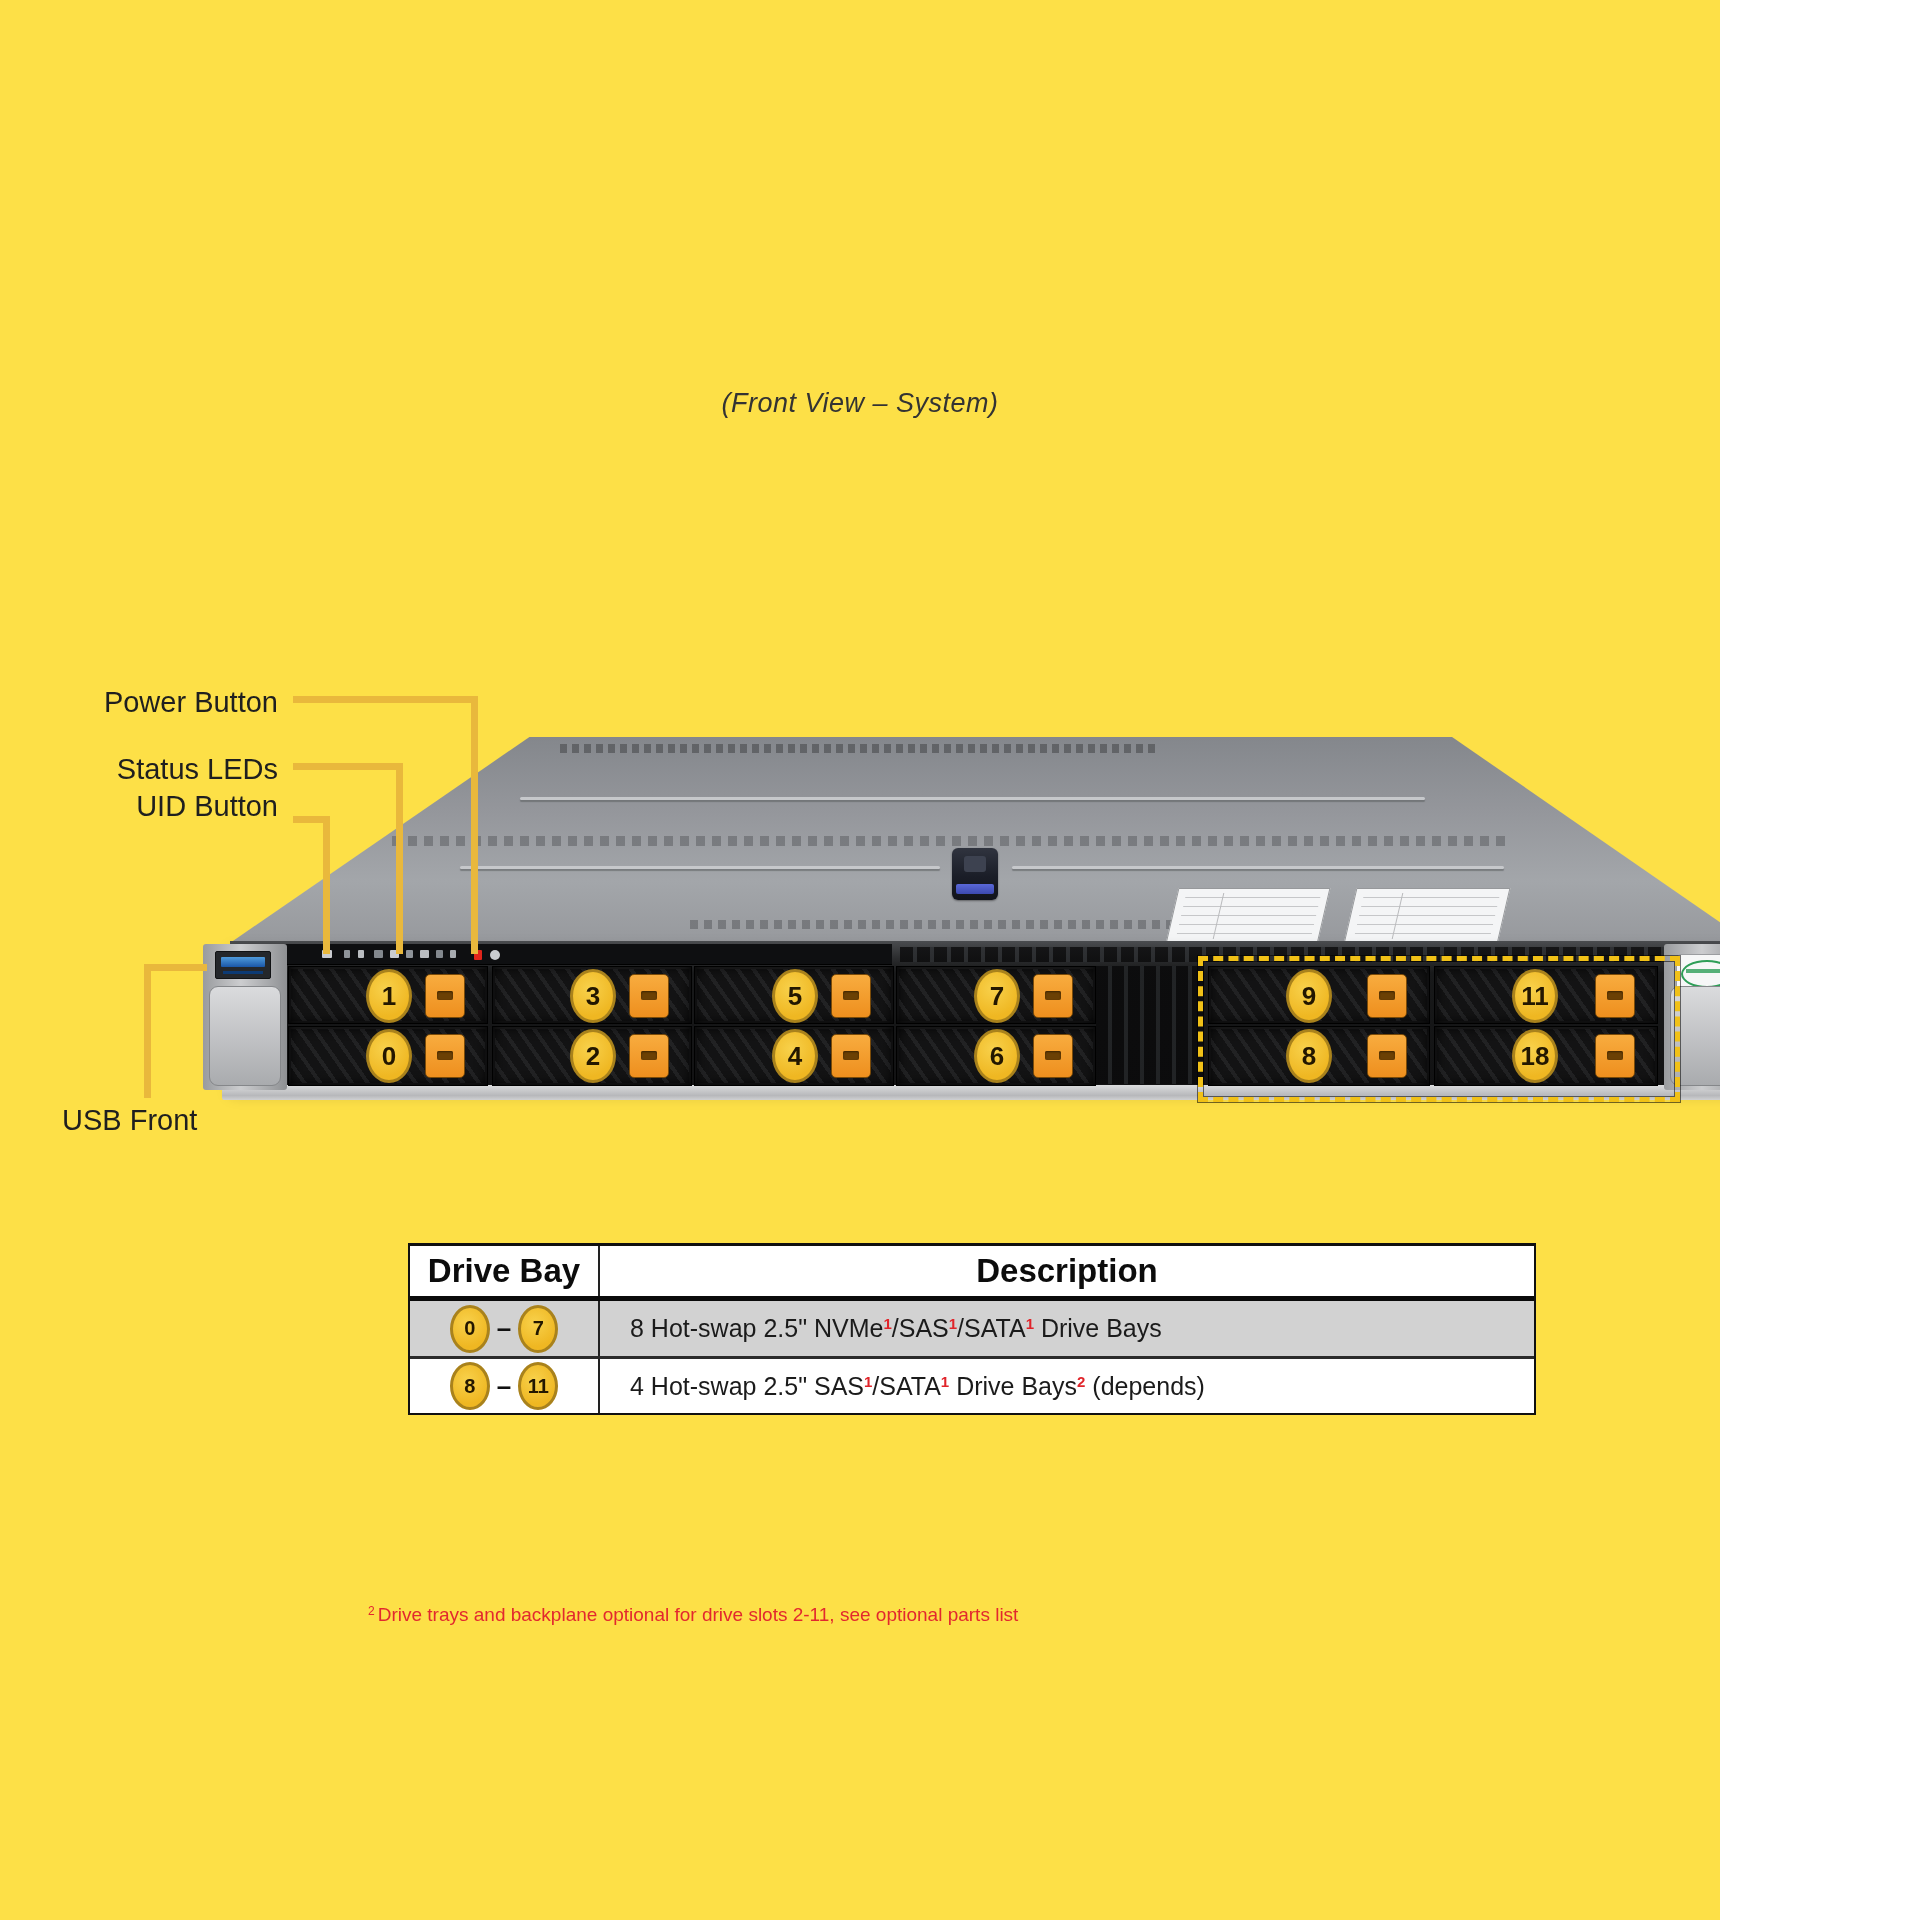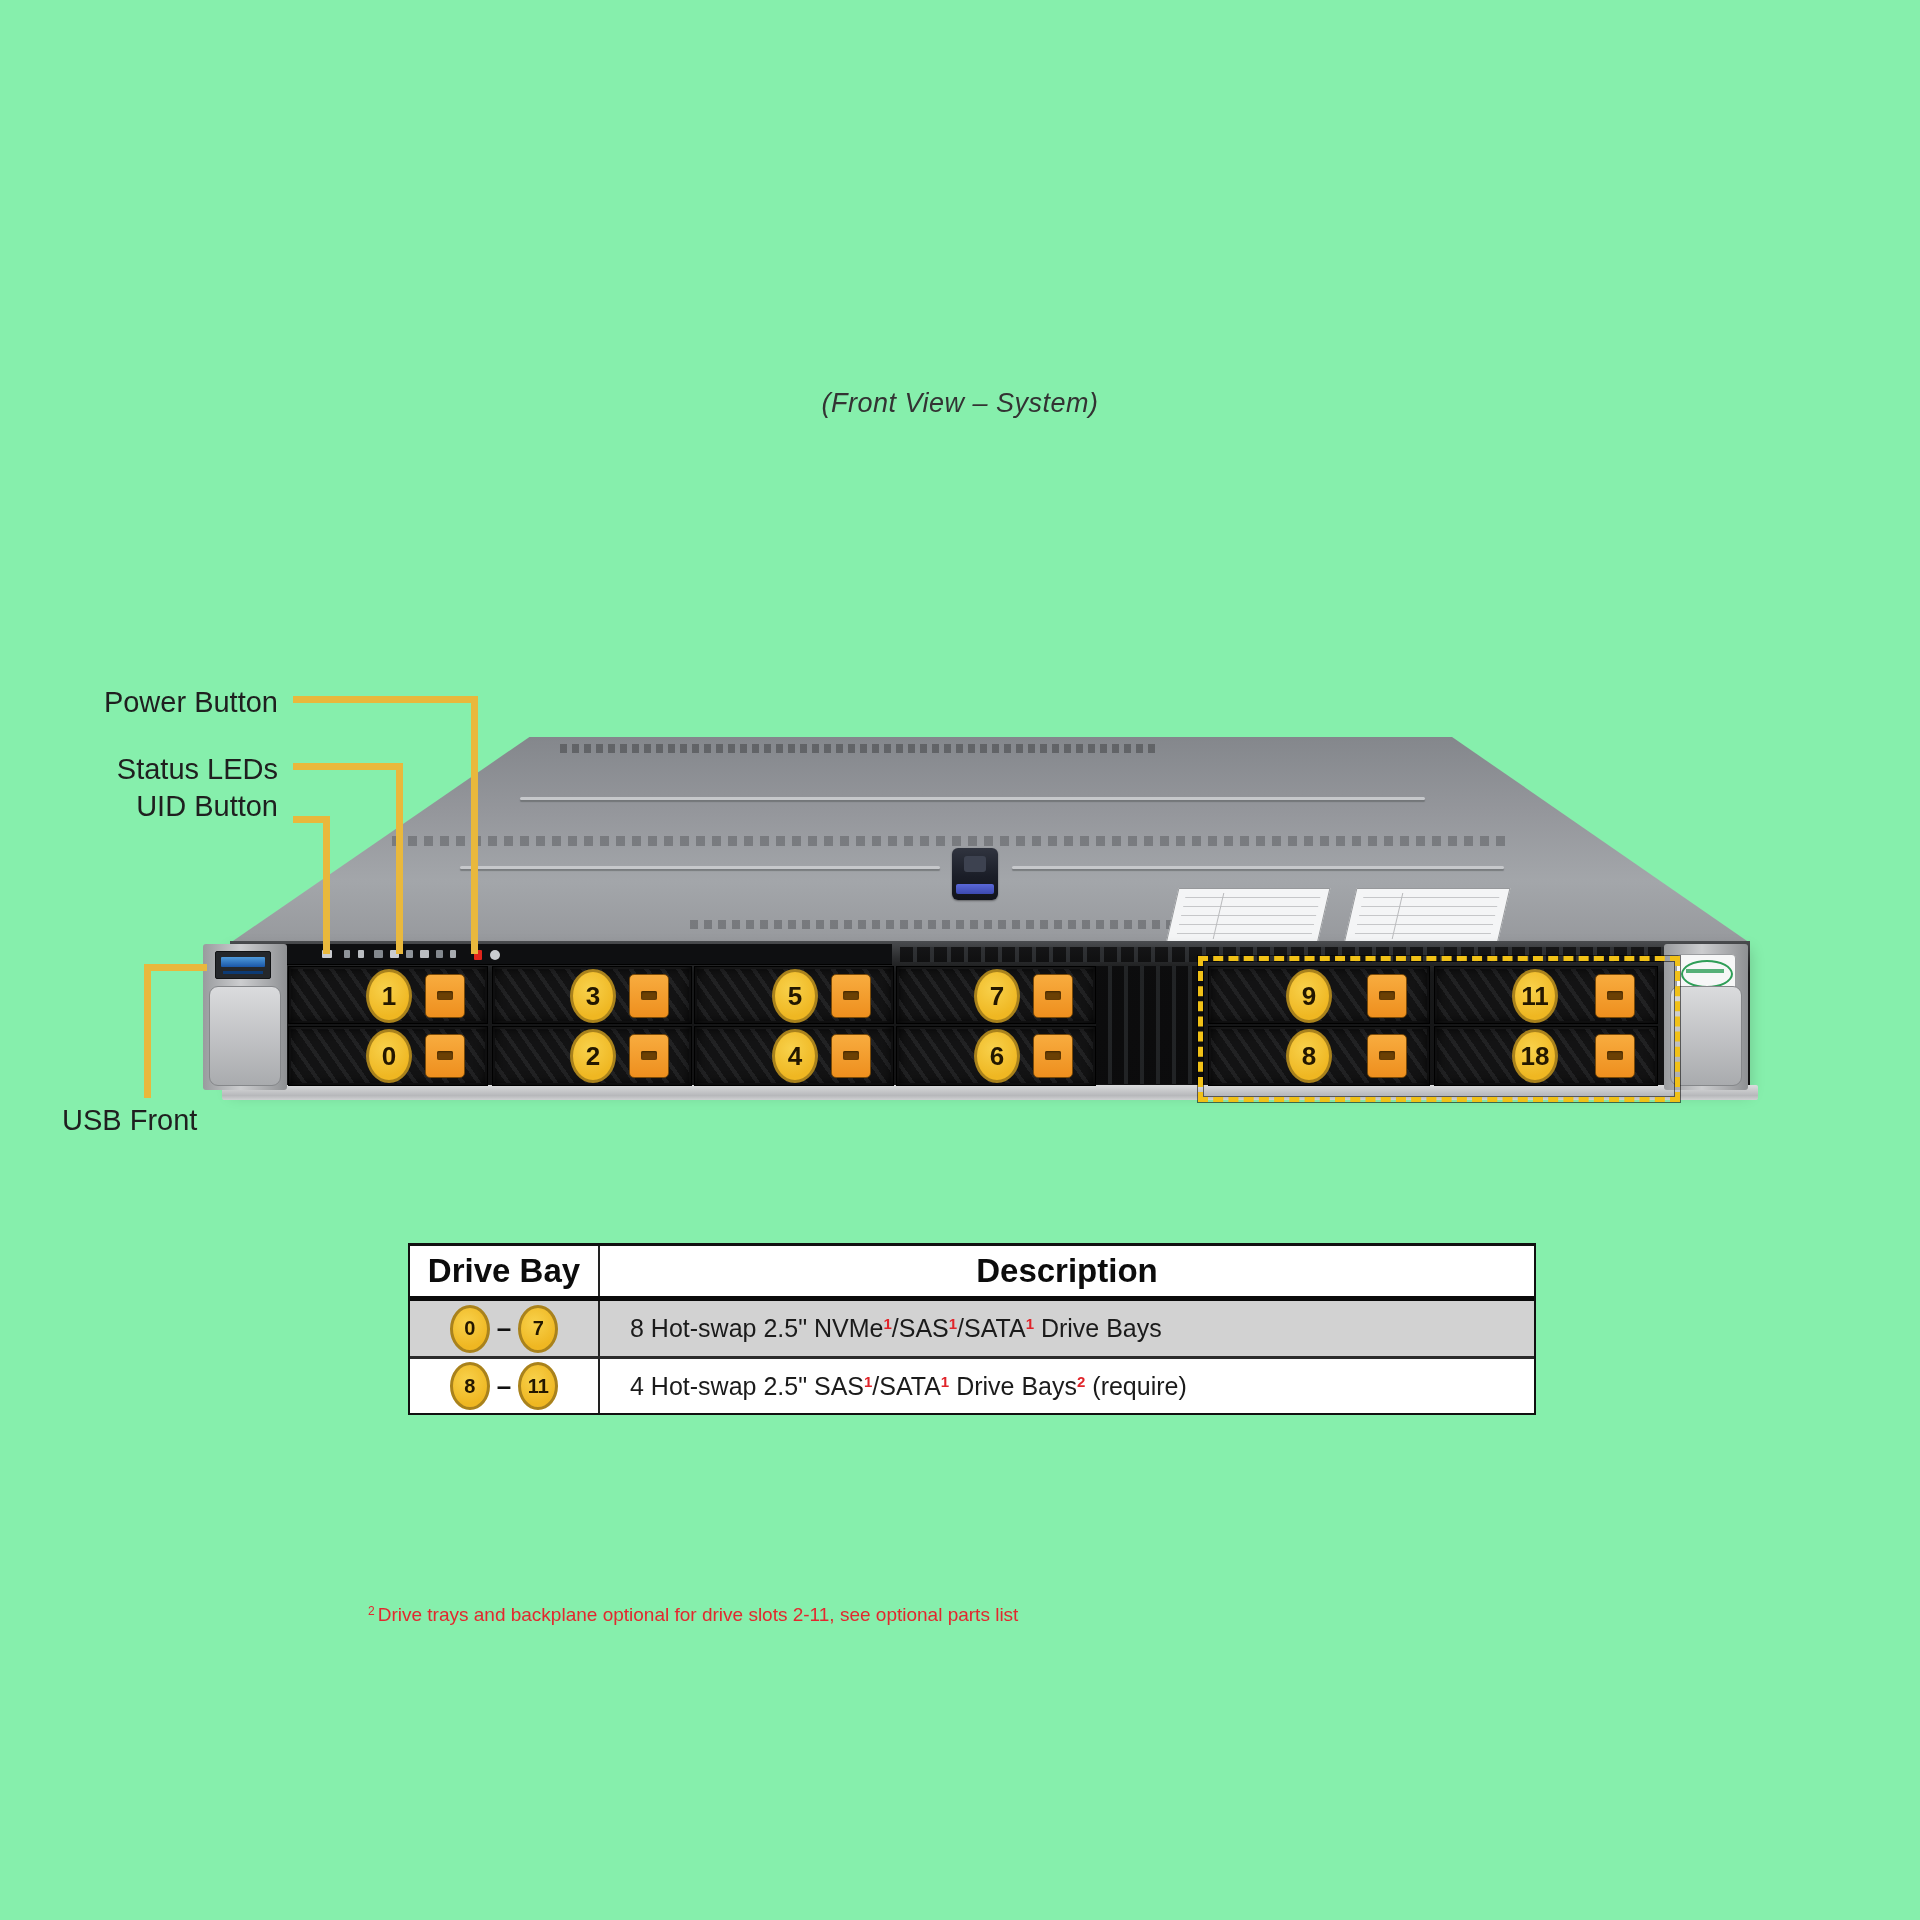--- a/index.html
+++ b/index.html
@@ -1,16 +1,16 @@
 <!DOCTYPE html>
 <html><head>
 <meta charset="utf-8">
 <style>
   html,body{margin:0;padding:0;background:#ffffff;}
-  .canvas{position:relative;width:1920px;height:1920px;background:#86efac;overflow:hidden;
+  .canvas{position:relative;width:1720px;height:1920px;background:#fde047;overflow:hidden;
           font-family:"Liberation Sans", sans-serif;color:#1f1f1f;}
   .abs{position:absolute;}
 
   
   .fig-title{left:0;right:0;top:388px;text-align:center;font-style:italic;
              font-size:27px;color:#333;letter-spacing:.5px;}
 
   
   .chassis-top{left:230px;top:737px;width:1520px;height:206px;
     clip-path:polygon(19.7% 0,80.4% 0,100% 100%,0 100%);
@@ -285,21 +285,21 @@
       </div>
     </div>
 
     <div class="t-row t-r2">
       <div class="t-cell t-c1">
         <span class="tbadge">8</span>
         <span class="bdash">–</span>
         <span class="tbadge">11</span>
       </div>
       <div class="t-cell t-c2">
-        <span class="desc"><span>4 Hot-swap 2.5" SAS</span><span class="sup">1</span><span>/SATA</span><span class="sup">1</span><span> Drive Bays</span><span class="sup">2</span><span> (require)</span></span>
+        <span class="desc"><span>4 Hot-swap 2.5" SAS</span><span class="sup">1</span><span>/SATA</span><span class="sup">1</span><span> Drive Bays</span><span class="sup">2</span><span> (depends)</span></span>
       </div>
     </div>
   </div>
 
   <div class="abs footnote" style="top:1604px;">
     <span class="fsup">2</span><span>Drive trays and backplane optional for drive slots 2-11, see optional parts list</span>
   </div>
 
 </div>
 

